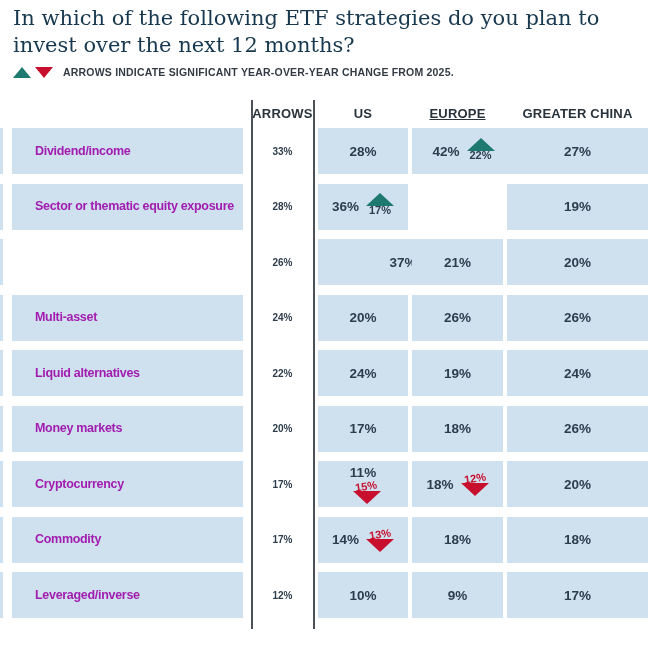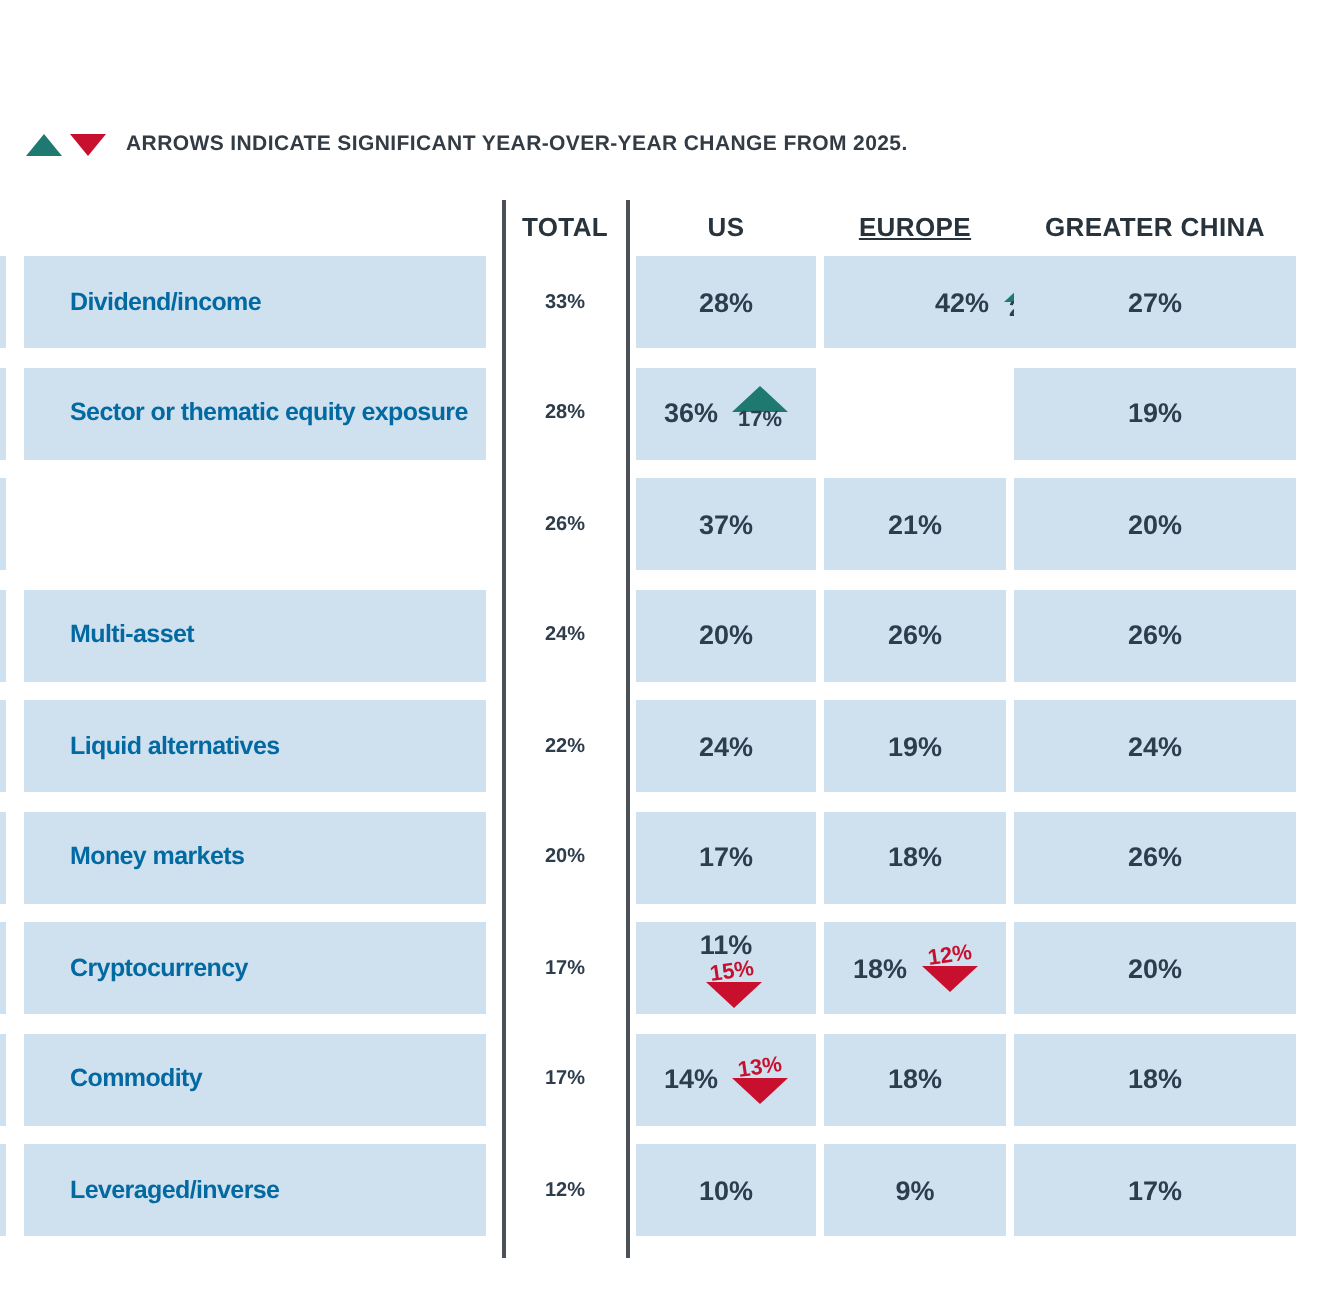--- a/index.html
+++ b/index.html
@@ -14,60 +14,62 @@
   .ltri.up{border-left:9px solid transparent;border-right:9px solid transparent;border-bottom:11px solid #1e7a70;}
   .ltri.down{border-left:9px solid transparent;border-right:9px solid transparent;border-top:11px solid #c8102e;}
   .colhead{position:absolute;top:106px;font-size:13px;font-weight:bold;color:#28333c;
            text-align:center;letter-spacing:.2px;}
   .vline{position:absolute;top:100px;width:1.5px;height:529px;background:#4b5156;}
   .row{position:absolute;left:0;width:661px;height:46px;}
   .sliver{position:absolute;left:0;top:0;width:3px;height:46px;background:#cfe0ef;}
   .cell{position:absolute;top:0;height:46px;display:flex;align-items:center;justify-content:center;}
   .cell.label{left:12px;width:231px;background:#cfe0ef;justify-content:flex-start;
               padding-left:23px;box-sizing:border-box;font-size:12.5px;font-weight:bold;
-              letter-spacing:-.3px;color:#0369a1;white-space:pre-line;line-height:15px;text-align:right;}
+              letter-spacing:-.3px;color:#a21caf;white-space:pre-line;line-height:15px;text-align:right;}
   .cell.total{left:247px;width:71px;font-size:10px;font-weight:bold;color:#2e3d4c;}
   .cell.region{background:#cfe0ef;font-size:13.5px;font-weight:bold;color:#2e3d4c;}
   .stack{display:flex;flex-direction:column;align-items:center;margin-left:7px;position:relative;}
   .stack .tri{width:0;height:0;}
   .stack.up{top:-2px;}
   .stack.up .tri{border-left:14px solid transparent;border-right:14px solid transparent;border-bottom:13px solid #1e7a70;}
   .stack.up .chg{font-size:11px;font-weight:bold;color:#2e3d4c;margin-top:-2px;}
   .stack.down .tri{border-left:14px solid transparent;border-right:14px solid transparent;border-top:13px solid #c8102e;}
   .stack.down .chg{font-size:11px;font-weight:bold;color:#c8102e;transform:rotate(-8deg);margin-bottom:-1px;}
 </style>
 </head>
 <body>
 
 <div class="page">
 
+  <h1 class="title">In which of the following ETF strategies do you plan to
+invest over the next 12 months?</h1>
 
   <div class="legend">
     <span class="ltri up"></span>
     <span class="ltri down"></span>
     <span class="txt">ARROWS INDICATE SIGNIFICANT YEAR-OVER-YEAR CHANGE FROM 2025.</span>
   </div>
 
-  <div class="colhead" style="left:247px;width:71px;">TOTAL</div>
+  <div class="colhead" style="left:247px;width:71px;">ARROWS</div>
   <div class="colhead" style="left:318px;width:90px;">US</div>
   <div class="colhead" style="left:412px;width:91px;text-decoration:underline;">EUROPE</div>
   <div class="colhead" style="left:507px;width:141px;">GREATER CHINA</div>
 
   <div class="vline" style="left:251px;"></div>
   <div class="vline" style="left:313px;"></div>
 
   <div id="table-rows">
       <div class="row" style="top: 128px;">
         <span class="sliver"></span>
         <div class="cell label">Dividend/income</div>
         <div class="cell total">33%</div>
         <div class="cell region" style="left: 318px; width: 90px;">
           <span>28%</span>
         </div>
-        <div class="cell region" style="left: 412px; width: 103px; padding-left: 35px;">
+        <div class="cell region" style="left: 412px; width: 103px;">
           <span>42%</span>
           <span class="stack up">
             <span class="tri"></span>
             <span class="chg">22%</span>
           </span>
         </div>
         <div class="cell region" style="left: 507px; width: 141px;">
           <span>27%</span>
         </div>
       </div>
@@ -82,21 +84,21 @@
             <span class="chg">17%</span>
           </span>
         </div>
         <div class="cell region" style="left: 507px; width: 141px;">
           <span>19%</span>
         </div>
       </div>
       <div class="row" style="top: 239px;">
         <span class="sliver"></span>
         <div class="cell total">26%</div>
-        <div class="cell region" style="left: 318px; width: 90px;">
+        <div class="cell region" style="left: 318px; width: 90px; padding-left: 40px;">
           <span>37%</span>
         </div>
         <div class="cell region" style="left: 412px; width: 91px;">
           <span>21%</span>
         </div>
         <div class="cell region" style="left: 507px; width: 141px;">
           <span>20%</span>
         </div>
       </div>
       <div class="row" style="top: 294.5px;">

